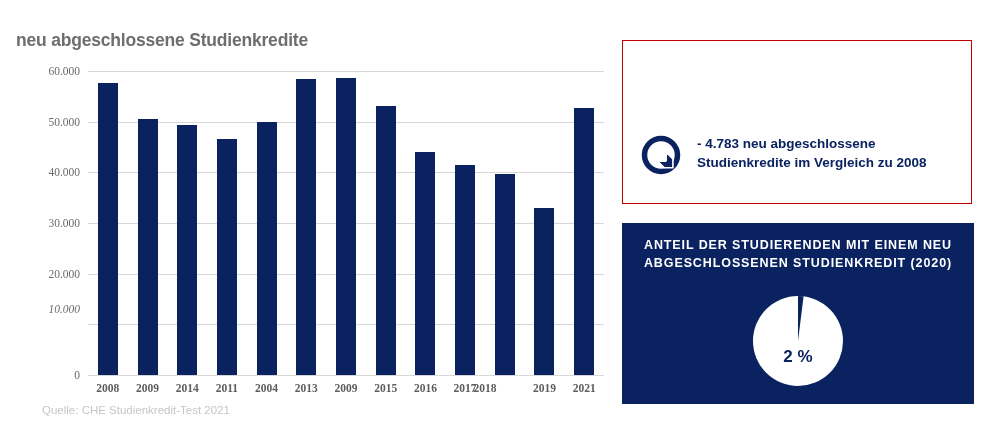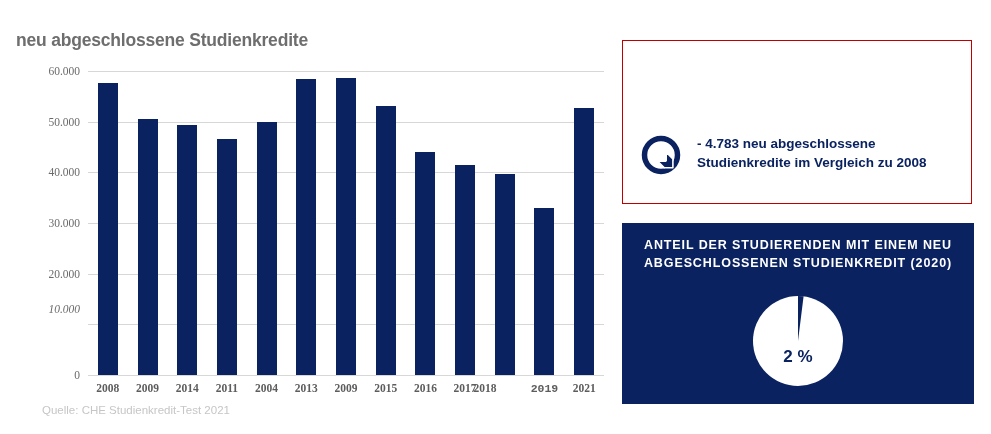--- a/index.html
+++ b/index.html
@@ -220,21 +220,21 @@
       <div class="xtick-label" style="left: 125.538px;">2009</div>
       <div class="xtick-label" style="left: 165.231px;">2014</div>
       <div class="xtick-label" style="left: 204.923px;">2011</div>
       <div class="xtick-label" style="left: 244.615px;">2004</div>
       <div class="xtick-label" style="left: 284.308px;">2013</div>
       <div class="xtick-label" style="left: 324px;">2009</div>
       <div class="xtick-label" style="left: 363.692px;">2015</div>
       <div class="xtick-label" style="left: 403.385px;">2016</div>
       <div class="xtick-label" style="left: 443.077px;">2017</div>
       <div class="xtick-label" style="left: 463px;">2018</div>
-      <div class="xtick-label" style="left: 522.462px; font-family: Liberation Mono, monospace;">2019</div>
+      <div class="xtick-label" style="left: 522.462px;">2019</div>
       <div class="xtick-label" style="left: 562.154px;">2021</div>
     </div>
 
   <div id="source-note">Quelle: CHE Studienkredit-Test 2021</div>
 </div>
 
 <div id="stats-box">
 
 
   <div class="stat-row" id="stat-row-2">

